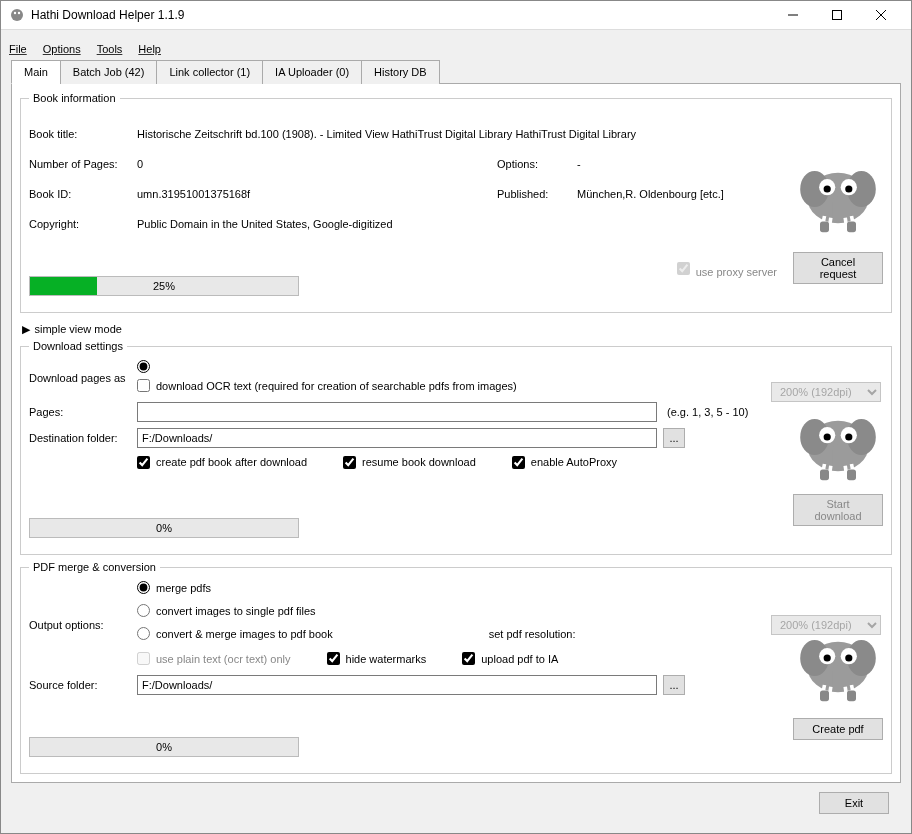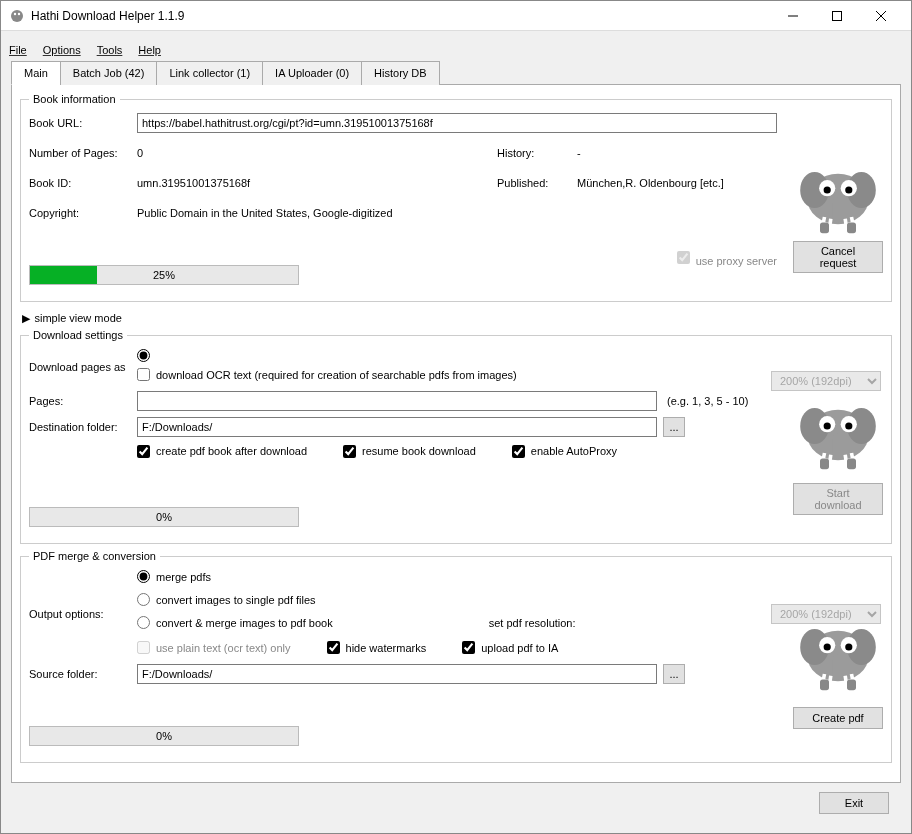--- a/index.html
+++ b/index.html
@@ -80,28 +80,28 @@
       <div class="tab active">Main</div>
       <div class="tab">Batch Job (42)</div>
       <div class="tab">Link collector (1)</div>
       <div class="tab">IA Uploader (0)</div>
       <div class="tab">History DB</div>
     </div>
 
     <div class="panel">
       <fieldset>
         <legend>Book information</legend>
-        <div class="row">
-          <span class="label">Book URL:</span>
-          <input type="text" style="width: 640px;" value="https://babel.hathitrust.org/cgi/pt?id=umn.31951001375168f">
+        <div class="row" style="margin-top:12px">
+          <span class="label">Book title:</span>
+          <span>Historische Zeitschrift bd.100 (1908). - Limited View  HathiTrust Digital Library  HathiTrust Digital Library</span>
         </div>
         <div class="row" style="margin-top:10px">
           <span class="label">Number of Pages:</span>
           <span style="width:360px">0</span>
-          <span style="width:80px">History:</span>
+          <span style="width:80px">Options:</span>
           <span>-</span>
         </div>
         <div class="row" style="margin-top:10px">
           <span class="label">Book ID:</span>
           <span style="width:360px">umn.31951001375168f</span>
           <span style="width:80px">Published:</span>
           <span>München,R. Oldenbourg [etc.]</span>
         </div>
         <div class="row" style="margin-top:10px">
           <span class="label">Copyright:</span>

